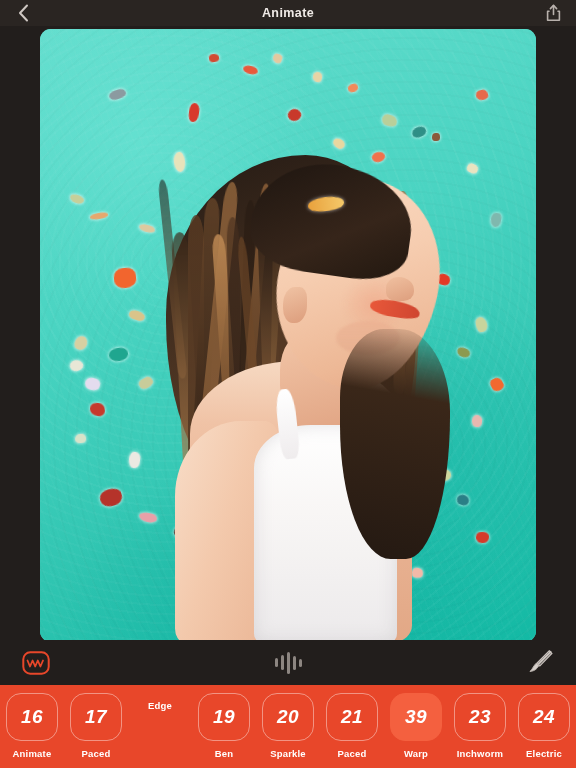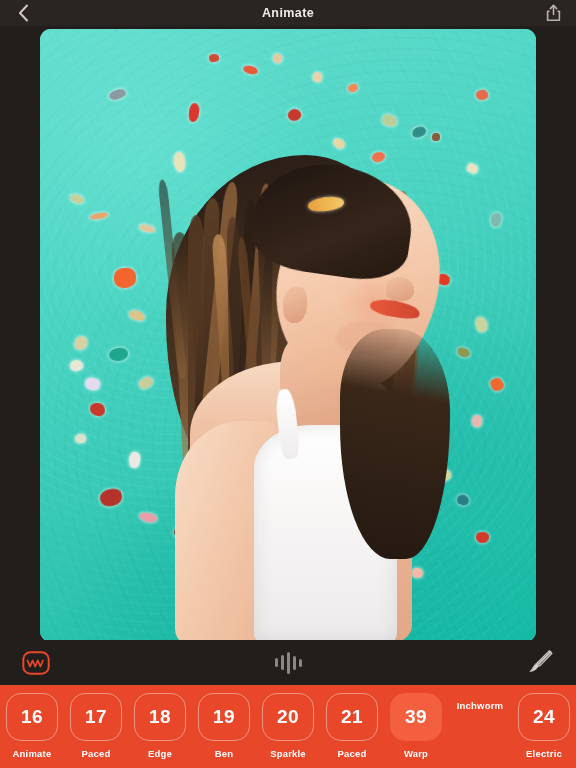--- a/index.html
+++ b/index.html
@@ -264,20 +264,21 @@
     display:flex; flex-direction:column; align-items:center;
     cursor:pointer;
   }
   .chip-box {
     width:52px; height:48px;
     border-radius:15px;
     border:1.6px solid rgba(255,255,255,.42);
     display:flex; align-items:center; justify-content:center;
     color:#ffffff; font-size:19px; font-weight:bold;
     letter-spacing:0.5px;
+    font-style:italic;
   }
   .chip.selected .chip-box {
     background:#f4603f;
     border-color:#f4603f;
   }
   .chip-label {
     margin-top:7px;
     color:#ffffff; font-size:9.5px; font-weight:bold;
     letter-spacing:0.2px; white-space:nowrap;
   }
@@ -448,40 +449,40 @@
   <div class="rail" id="preset-rail">
       <div class="chip">
         <div class="chip-box">16</div>
         <div class="chip-label">Animate</div>
       </div>
       <div class="chip">
         <div class="chip-box">17</div>
         <div class="chip-label">Paced</div>
       </div>
       <div class="chip">
-        <div class="chip-box">18</div>
         <div class="chip-label">Edge</div>
       </div>
       <div class="chip">
         <div class="chip-box">19</div>
         <div class="chip-label">Ben</div>
       </div>
       <div class="chip">
         <div class="chip-box">20</div>
         <div class="chip-label">Sparkle</div>
       </div>
       <div class="chip">
         <div class="chip-box">21</div>
         <div class="chip-label">Paced</div>
       </div>
       <div class="chip selected">
         <div class="chip-box">39</div>
         <div class="chip-label">Warp</div>
       </div>
       <div class="chip">
+        <div class="chip-box">23</div>
         <div class="chip-label">Inchworm</div>
       </div>
       <div class="chip">
         <div class="chip-box">24</div>
         <div class="chip-label">Electric</div>
       </div>
     </div>
 
 </div>
 

